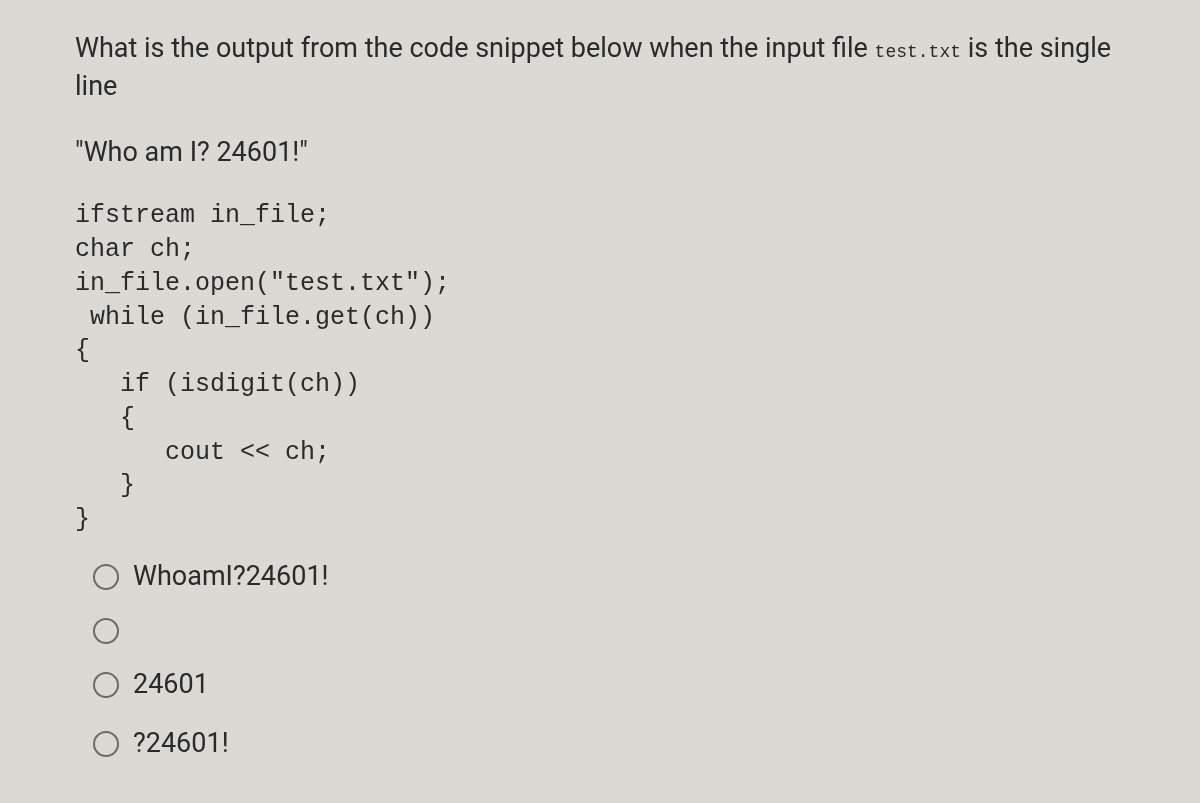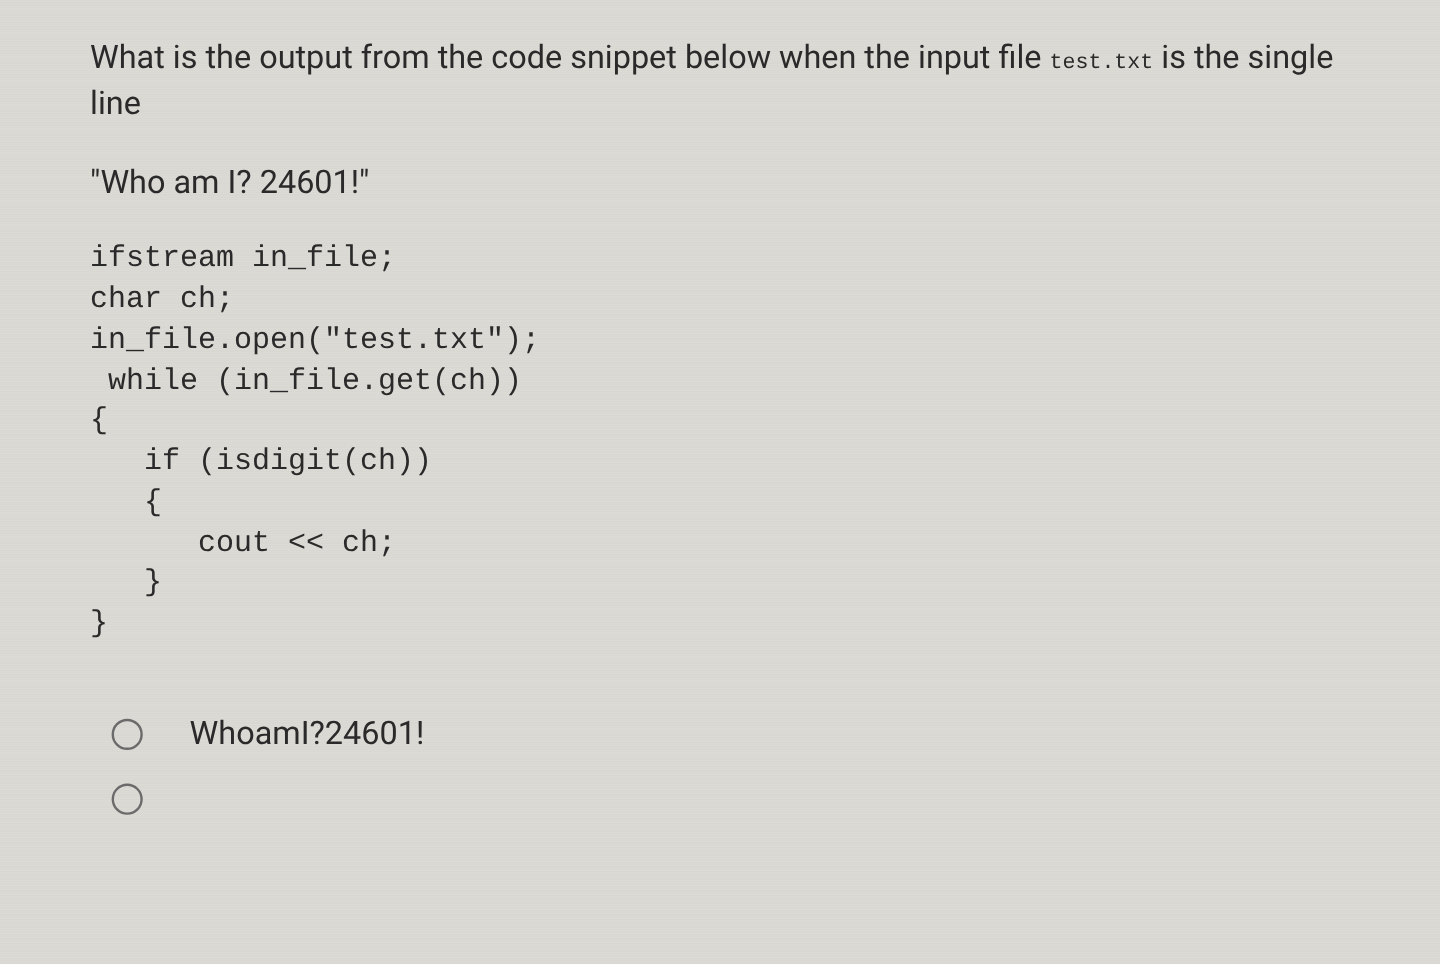--- a/index.html
+++ b/index.html
@@ -27,31 +27,30 @@
       font-size: 18px;
     }
     .input-line {
       margin-bottom: 28px;
     }
     .code-block {
       font-family: "Consolas", "Monaco", "Courier New", monospace;
       font-size: 25px;
       line-height: 1.35;
       white-space: pre;
-      margin-bottom: 56px;
+      margin-bottom: 21px;
       color: #2a2a2a;
     }
     .options {
       padding-left: 18px;
     }
     .option {
       display: flex;
       align-items: center;
       margin-bottom: 22px;
-      gap: 25px;
     }
     .radio {
       width: 26px;
       height: 26px;
       border: 2px solid #6b6b6b;
       border-radius: 50%;
       background: transparent;
       flex-shrink: 0;
       margin-right: 14px;
     }
@@ -81,13 +80,21 @@
 }</div>
 
 <div class="options">
   <div class="option">
     <div class="radio"></div>
     <div class="option-label">WhoamI?24601!</div>
   </div>
   <div class="option">
     <div class="radio"></div>
   </div>
+  <div class="option">
+    <div class="radio"></div>
+    <div class="option-label">24601</div>
+  </div>
+  <div class="option">
+    <div class="radio"></div>
+    <div class="option-label">?24601!</div>
+  </div>
 </div>
 
 </body></html>

